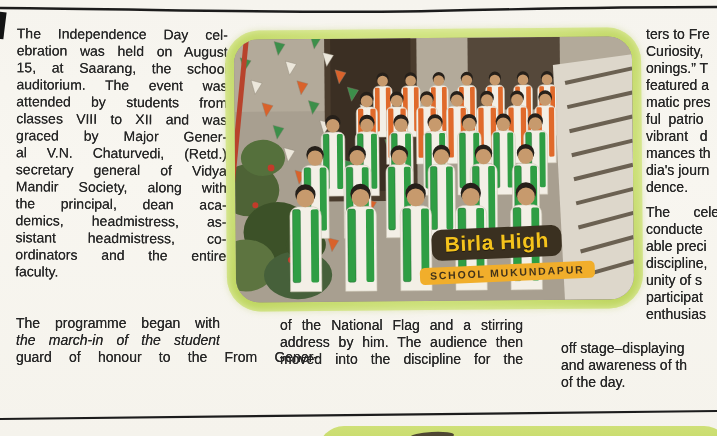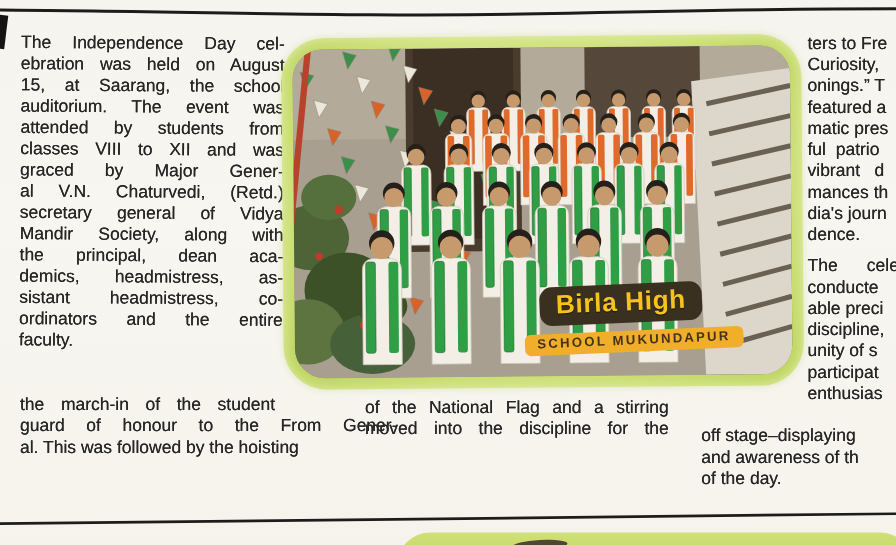--- a/index.html
+++ b/index.html
@@ -79,27 +79,28 @@
       <div class="tline">secretary general of Vidya</div>
       <div class="tline">Mandir Society, along with</div>
       <div class="tline">the principal, dean aca-</div>
       <div class="tline">demics, headmistress, as-</div>
       <div class="tline">sistant headmistress, co-</div>
       <div class="tline">ordinators and the entire</div>
       <div class="tline natural">faculty.</div>
     </div>
 
   <div class="col" style="left:16px;top:315px;width:302px">
-      <div class="tline" style="width: 204px;">the march-in of the student</div>
+      <div class="tline" style="width: 204px;">The programme began with</div>
+      <div class="tline" style="width: 204px; font-style: italic;">the march-in of the student</div>
       <div class="tline" style="width: 302px;">guard of honour to the From Gener-</div>
-      <div class="tline natural" style="width: 296px;">al. This was followed by the hoisting</div>
-    </div>
-
-  <div class="col" style="left:292px;top:317px;width:243px">
+    </div>
+
+  <div class="col" style="left:280px;top:317px;width:243px">
       <div class="tline">of the National Flag and a stirring</div>
+      <div class="tline">address by him. The audience then</div>
       <div class="tline">moved into the discipline for the</div>
     </div>
 
   <div class="col rc" style="left:646px;top:26px;width:160px">
       <div class="tline">ters to Fre</div>
       <div class="tline">Curiosity,</div>
       <div class="tline">onings.” T</div>
       <div class="tline">featured a</div>
       <div class="tline">matic pres</div>
       <div class="tline">ful  patrio</div>

